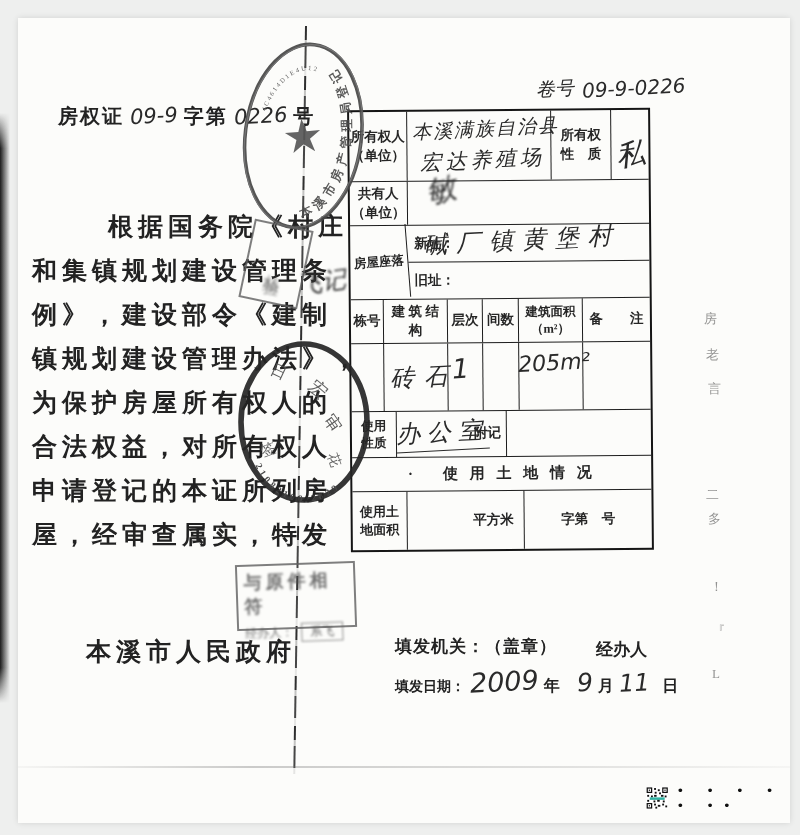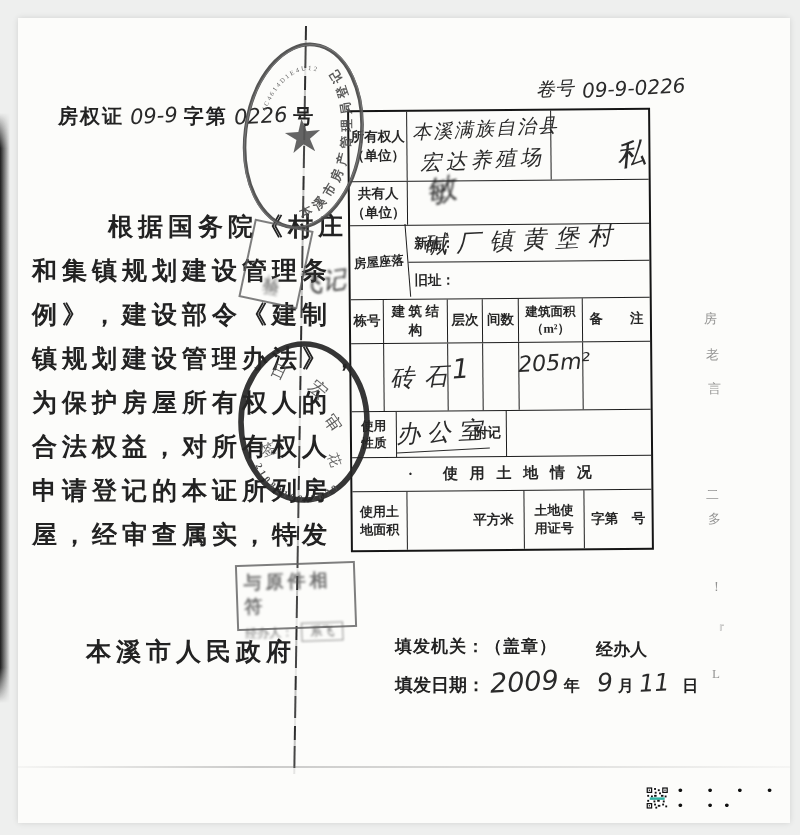--- a/index.html
+++ b/index.html
@@ -105,20 +105,22 @@
     <span class="hand" style="font-size:19px;">卷号</span>
     <span class="hand" style="font-size:20px;">09-9-0226</span>
   </div>
 
   <div id="cert-table">
 
     <div class="trow" style="height:70px;">
       <div class="tcell" style="width:58px;">所有权人
 （单位）</div>
       <div class="tcell" style="width:144px;"></div>
+      <div class="tcell" style="width:60px;">所有权
+性　质</div>
       <div class="tcell" style="flex:1;"></div>
     </div>
 
     <div class="trow" style="height:44px;">
       <div class="tcell" style="width:58px;">共有人
 （单位）</div>
       <div class="tcell" style="flex:1;"></div>
     </div>
 
     <div class="trow" style="height:74px;">
@@ -159,40 +161,38 @@
       <div class="tcell" style="flex:1; font-size:15px; letter-spacing:4px;">
         <span style="margin-right:26px;">·</span>
         <span>使 用 土 地 情 况</span>
       </div>
     </div>
 
     <div class="trow" style="height:58px;">
       <div class="tcell" style="width:55px; font-size:13px;">使用土
 地面积</div>
       <div class="tcell" style="width:117px; justify-content:flex-end; padding-right:10px;">平方米</div>
-      <div class="tcell" style="width:60px; font-size:13px;">土地使
-用证号</div>
       <div class="tcell" style="flex:1;">字第　号</div>
     </div>
   </div>
 
   <div class="abs hand" style="left:394px; top:98px; font-size:19px; letter-spacing:2px;">本溪满族自治县</div>
   <div class="abs hand" style="left:402px; top:128px; font-size:21px; letter-spacing:4px;">宏达养殖场</div>
   <div class="abs hand" style="left:598px; top:117px; font-size:29px; transform:rotate(-9deg);">私</div>
   <div class="abs hand blurry" style="left:408px; top:152px; font-size:30px; transform:rotate(-12deg);">敏</div>
   <div class="abs hand" style="left:405px; top:206px; font-size:24px; letter-spacing:9px;">碱厂镇黄堡村</div>
   <div class="abs hand" style="left:372px; top:343px; font-size:24px; letter-spacing:10px;">砖石</div>
   <div class="abs hand" style="left:434px; top:335px; font-size:27px;">1</div>
   <div class="abs hand" style="left:500px; top:332px; font-size:22px;">205m²</div>
   <div class="abs hand" style="left:378px; top:398px; font-size:24px; letter-spacing:7px; border-bottom:1.5px solid #2a2a2a; padding-bottom:2px;">办公室</div>
 
   <div class="abs print" style="left:377px; top:617px; font-size:17px; letter-spacing:1px;">填发机关：（盖章）</div>
   <div class="abs print" style="left:578px; top:620px; font-size:17px;">经办人</div>
   <div class="abs" style="left:377px; top:648px; display:flex; align-items:baseline; gap:5px;">
-    <span class="print" style="font-size:18px;">填发日期：</span>
+    <span class="print" style="font-size:14px;">填发日期：</span>
     <span class="hand" style="font-size:27px;">2009</span>
     <span class="print" style="font-size:16px;">年</span>
     <span class="hand" style="font-size:25px; margin-left:12px;">9</span>
     <span class="print" style="font-size:16px;">月</span>
     <span class="hand" style="font-size:24px;">11</span>
     <span class="print" style="font-size:16px; margin-left:8px;">日</span>
   </div>
 
   <div class="abs stamp" style="left:220px; top:18px; width:130px; height:205px; transform:rotate(7deg);">
     <svg width="130" height="205" viewBox="0 0 130 205">

